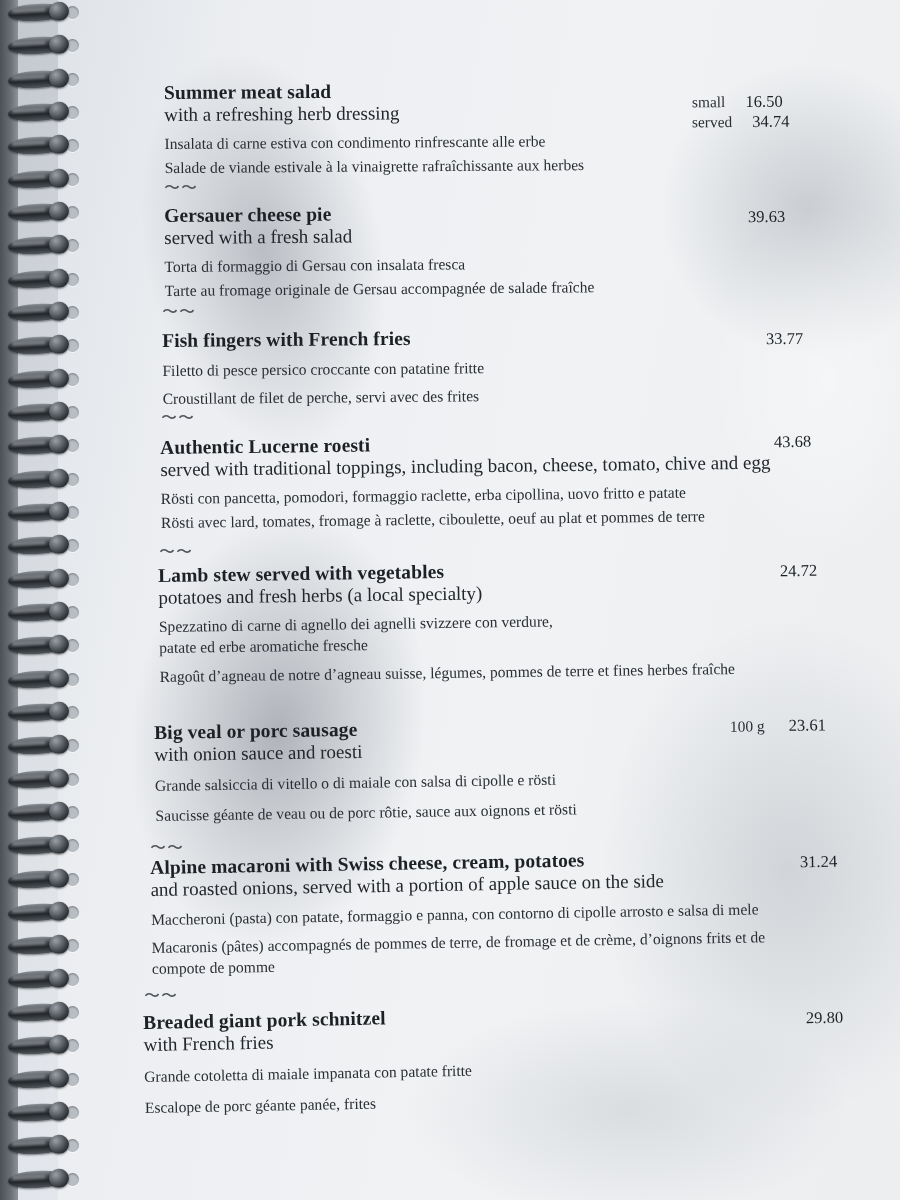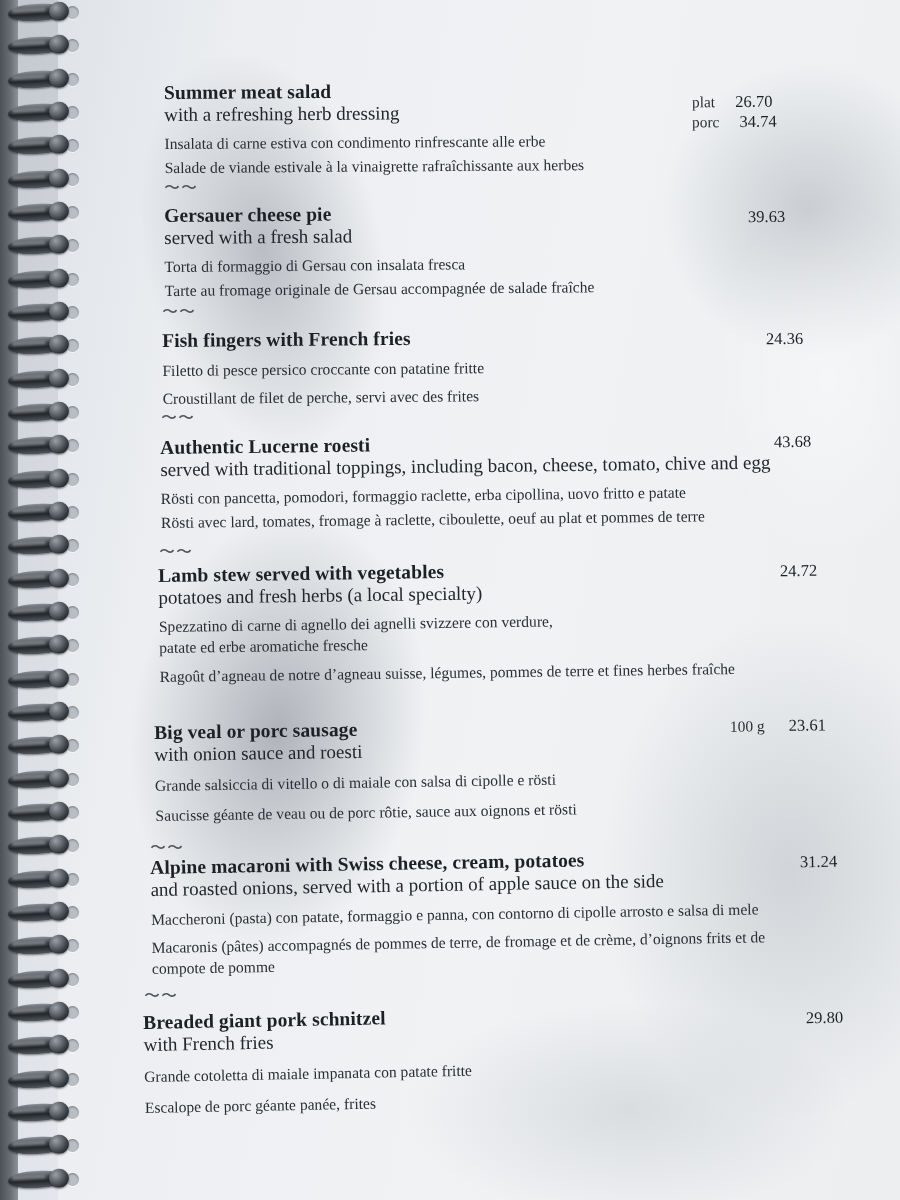--- a/index.html
+++ b/index.html
@@ -204,25 +204,25 @@
 
     <div id="menu">
 
       <div class="item persp" style="left:106px; top:82px; width:700px; transform: rotate(-0.4deg);">
         <div class="title">Summer meat salad</div>
         <div class="subtitle">with a refreshing herb dressing</div>
         <div class="it" style="margin-top:6px;">Insalata di carne estiva con condimento rinfrescante alle erbe</div>
         <div class="fr">Salade de viande estivale à la vinaigrette rafraîchissante aux herbes</div>
       </div>
       <div class="price-col" style="left:634px; top:92px; transform: rotate(-0.4deg);">
-        <span class="price-label">plat</span>
-        <span style="margin-left:16px;">26.70</span>
+        <span class="price-label">small</span>
+        <span style="margin-left:16px;">16.50</span>
       </div>
       <div class="price-col" style="left:634px; top:112px; transform: rotate(-0.4deg);">
-        <span class="price-label">porc</span>
+        <span class="price-label">served</span>
         <span style="margin-left:16px;">34.74</span>
       </div>
       <div class="sep" style="left:106px; top:178px;">〜〜</div>
 
       <div class="item persp" style="left:106px; top:205px; width:700px; transform: rotate(-0.5deg);">
         <div class="title">Gersauer cheese pie</div>
         <div class="subtitle">served with a fresh salad</div>
         <div class="it" style="margin-top:6px;">Torta di formaggio di Gersau con insalata fresca</div>
         <div class="fr">Tarte au fromage originale de Gersau accompagnée de salade fraîche</div>
       </div>
@@ -230,21 +230,21 @@
         <span>39.63</span>
       </div>
       <div class="sep" style="left:104px; top:302px;">〜〜</div>
 
       <div class="item persp" style="left:104px; top:330px; width:700px; transform: rotate(-0.5deg);">
         <div class="title">Fish fingers with French fries</div>
         <div class="it" style="margin-top:8px;">Filetto di pesce persico croccante con patatine fritte</div>
         <div class="fr" style="margin-top:7px;">Croustillant de filet de perche, servi avec des frites</div>
       </div>
       <div class="price-col" style="left:708px; top:329px; transform: rotate(-0.5deg);">
-        <span>24.36</span>
+        <span>33.77</span>
       </div>
       <div class="sep" style="left:103px; top:408px;">〜〜</div>
 
       <div class="item persp" style="left:102px; top:437px; width:740px; transform: rotate(-0.7deg);">
         <div class="title">Authentic Lucerne roesti</div>
         <div class="subtitle">served with traditional toppings, including bacon, cheese, tomato, chive and egg</div>
         <div class="it" style="margin-top:6px;">Rösti con pancetta, pomodori, formaggio raclette, erba cipollina, uovo fritto e patate</div>
         <div class="fr">Rösti avec lard, tomates, fromage à raclette, ciboulette, oeuf au plat et pommes de terre</div>
       </div>
       <div class="price-col" style="left:716px; top:432px; transform: rotate(-0.7deg);">

